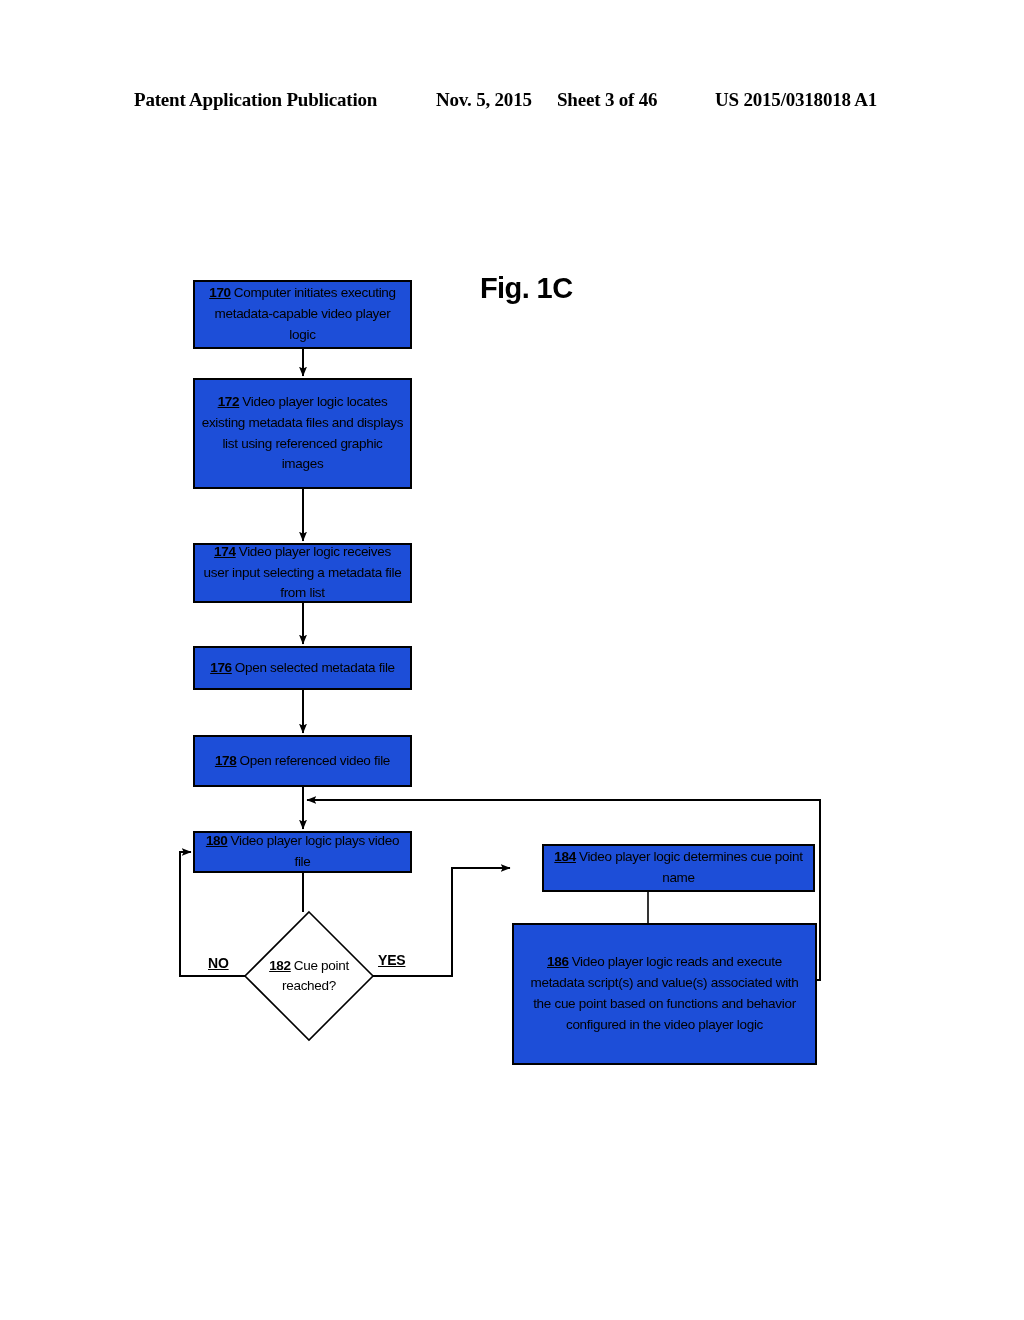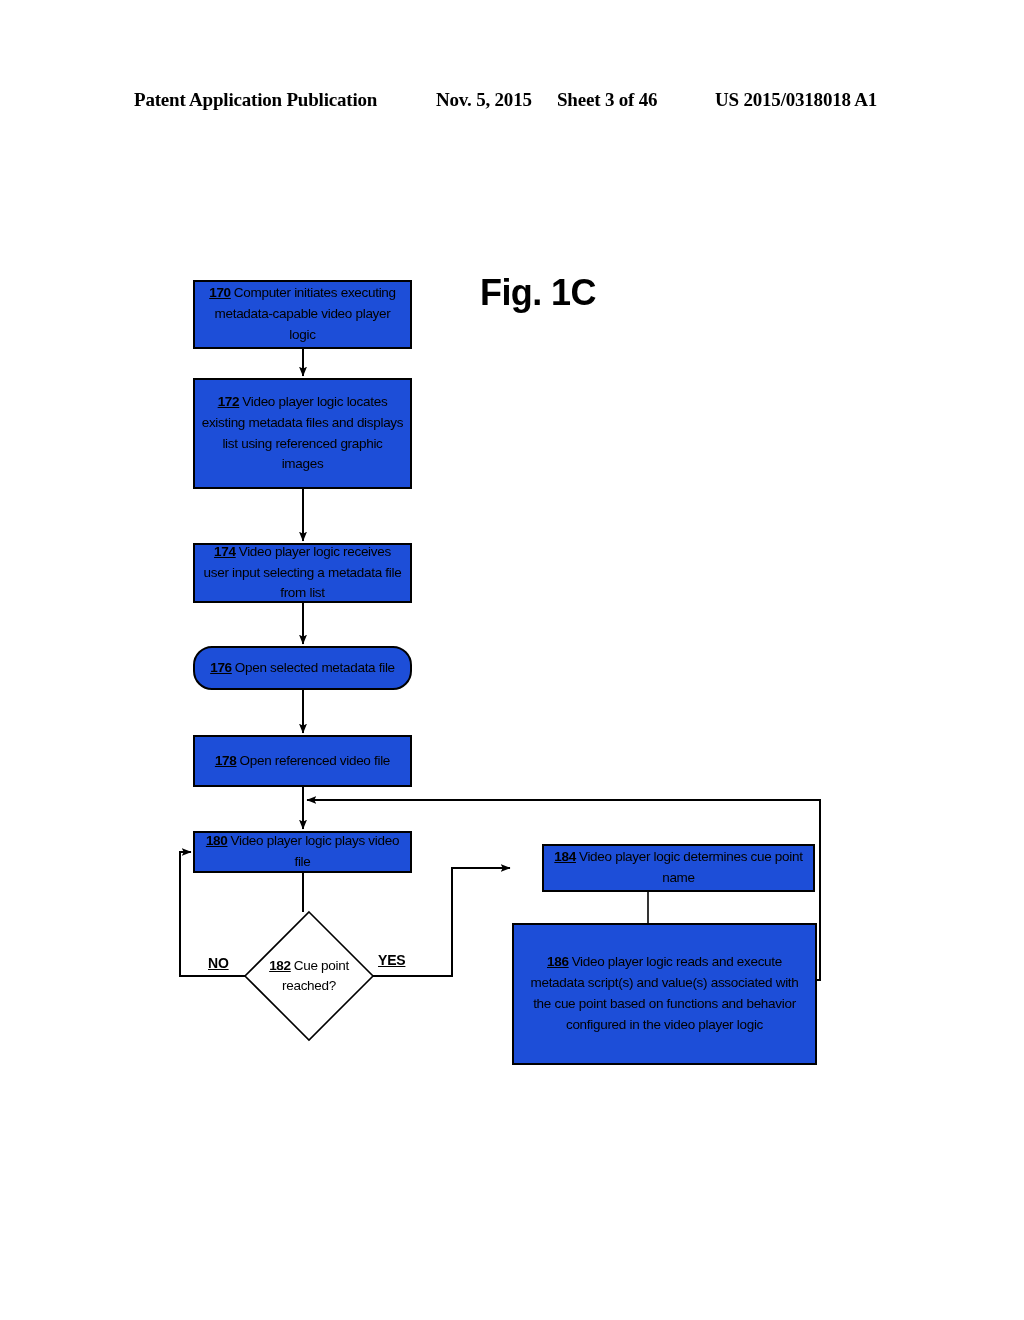--- a/index.html
+++ b/index.html
@@ -70,21 +70,21 @@
   }
   .node .ref {
     text-decoration: underline;
     font-weight: 600;
     margin-right: 3px;
   }
 
   #node-170 { left: 193px; top: 280px;  width: 219px; height: 69px; }
   #node-172 { left: 193px; top: 378px;  width: 219px; height: 111px; }
   #node-174 { left: 193px; top: 543px;  width: 219px; height: 60px; }
-  #node-176 { left: 193px; top: 646px;  width: 219px; height: 44px; border-radius: 19px; }
+  #node-176 { left: 193px; top: 646px;  width: 219px; height: 44px; }
   #node-178 { left: 193px; top: 735px;  width: 219px; height: 52px; }
   #node-180 { left: 193px; top: 831px;  width: 219px; height: 42px; }
   #node-184 { left: 512px; top: 844px;  width: 273px; height: 48px; margin-left: 30px; }
   #node-186 { left: 512px; top: 886px;  width: 305px; height: 142px; margin-top: 37px; }
 
   
   .decision-wrap {
     position: absolute;
     left: 245px;
     top: 912px;
@@ -125,21 +125,21 @@
   #label-no  { left: 208px; top: 955px; }
   #label-yes { left: 378px; top: 952px; }
 
   
   .fig-title {
     position: absolute;
     left: 480px;
     top: 272px;
     font-family: "Liberation Sans", sans-serif;
     font-weight: bold;
-    font-size: 36px;
+    font-size: 29px;
     letter-spacing: -0.6px;
   }
 </style>
 </head>
 <body>
 
 <div class="pub-header">
   <span class="hdr-pub">Patent Application Publication</span>
   <span class="hdr-date">Nov. 5, 2015</span>
   <span class="hdr-sheet">Sheet 3 of 46</span>

